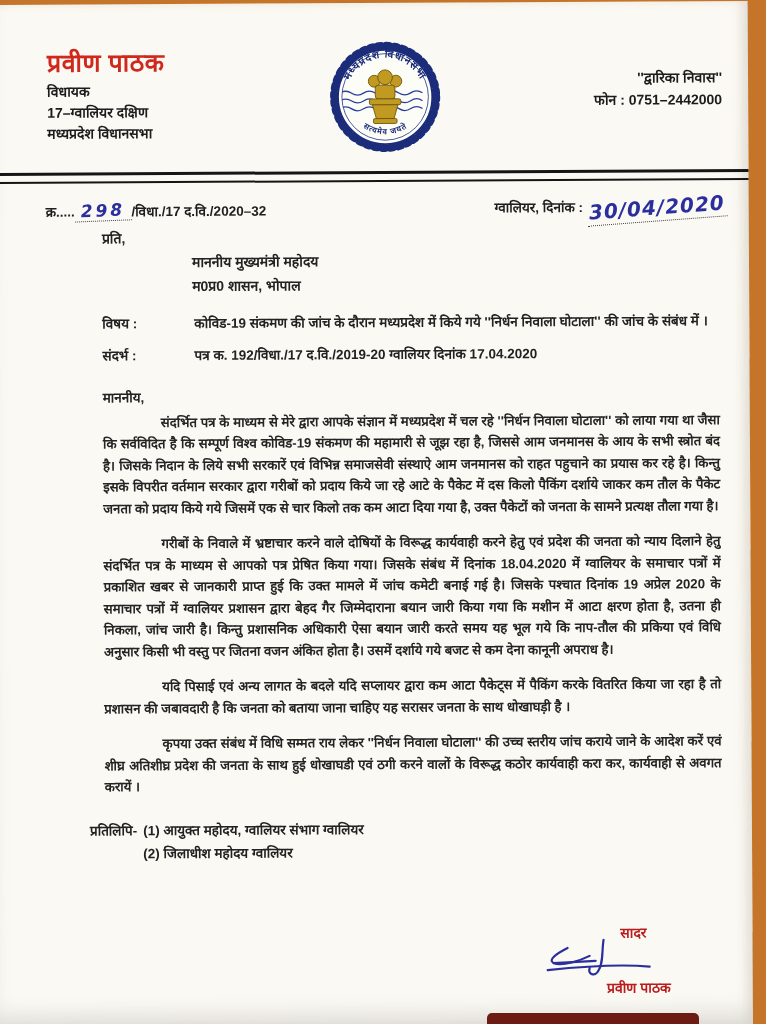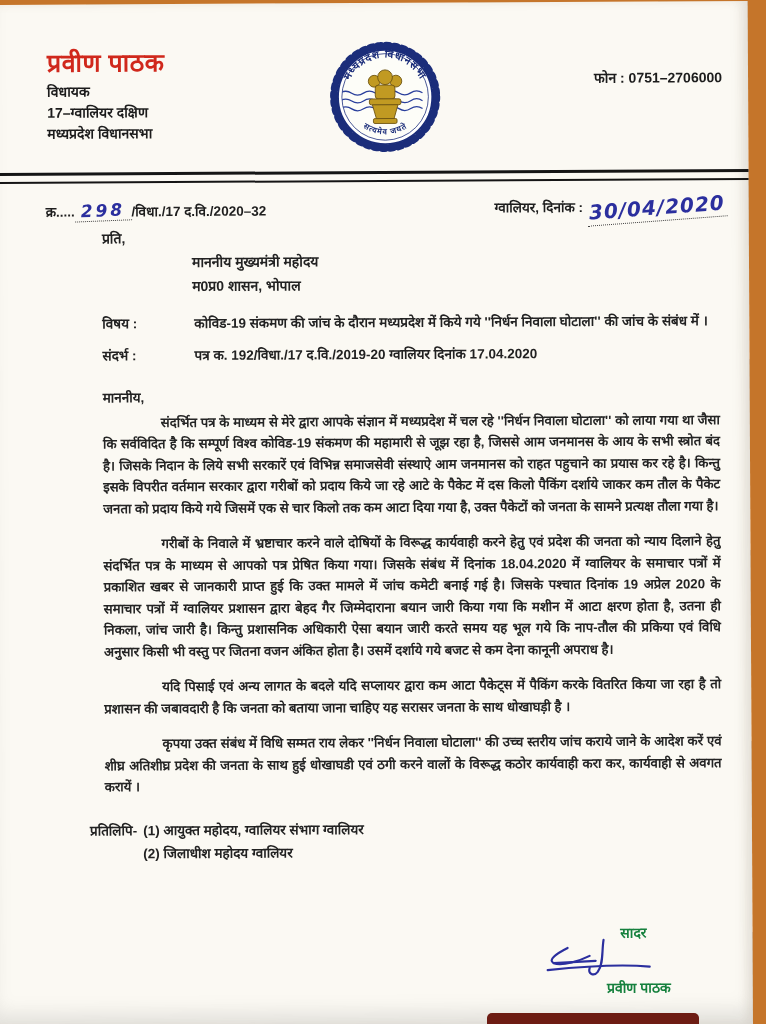--- a/index.html
+++ b/index.html
@@ -70,21 +70,21 @@
   .bodytext p.gap{margin-top:14px;}
 
   
   .copies{display:flex;padding:22px 0 0 97px;font-size:13.5px;font-weight:600;line-height:1.7;}
   .copies .items{margin-left:6px;}
 
   
   .sig-block{
     position:absolute;right:60px;bottom:28px;width:180px;
     display:flex;flex-direction:column;align-items:center;
-    font-size:14px;font-weight:600;color:#15803d;
+    font-size:14px;font-weight:600;color:#b91c1c;
   }
   .sig-block .closing{align-self:flex-end;margin-right:46px;}
   .sig-scribble{margin:-6px 0 -10px 0;}
   .sig-name{align-self:flex-end;margin-right:22px;}
 
   .bottom-bar{
     position:absolute;left:487px;bottom:0;width:212px;height:11px;
     background:#6d1c13;border-radius:5px 5px 0 0;
   }
 </style>
@@ -137,21 +137,22 @@
           <text font-size="10.5" font-weight="bold" fill="#1b2d7a" letter-spacing="1">
             <textPath href="#toparc" startOffset="50%" text-anchor="middle">मध्यप्रदेश विधानसभा</textPath>
           </text>
           <text font-size="8" font-weight="bold" fill="#1b2d7a" letter-spacing="1">
             <textPath href="#botarc" startOffset="50%" text-anchor="middle">सत्यमेव जयते</textPath>
           </text>
         </svg>
       </div>
 
       <div class="lh-right">
-        <div>फोन : 0751–2706000</div>
+        <div class="res">''द्वारिका निवास''</div>
+        <div>फोन : 0751–2442000</div>
       </div>
     </div>
 
     <div class="double-rule"></div>
 
     <div class="refrow">
       <div class="refno">
         <span>क्र.....</span><span class="hand">298</span><span>/विधा./17 द.वि./2020–32</span>
       </div>
       <div class="daterow">

